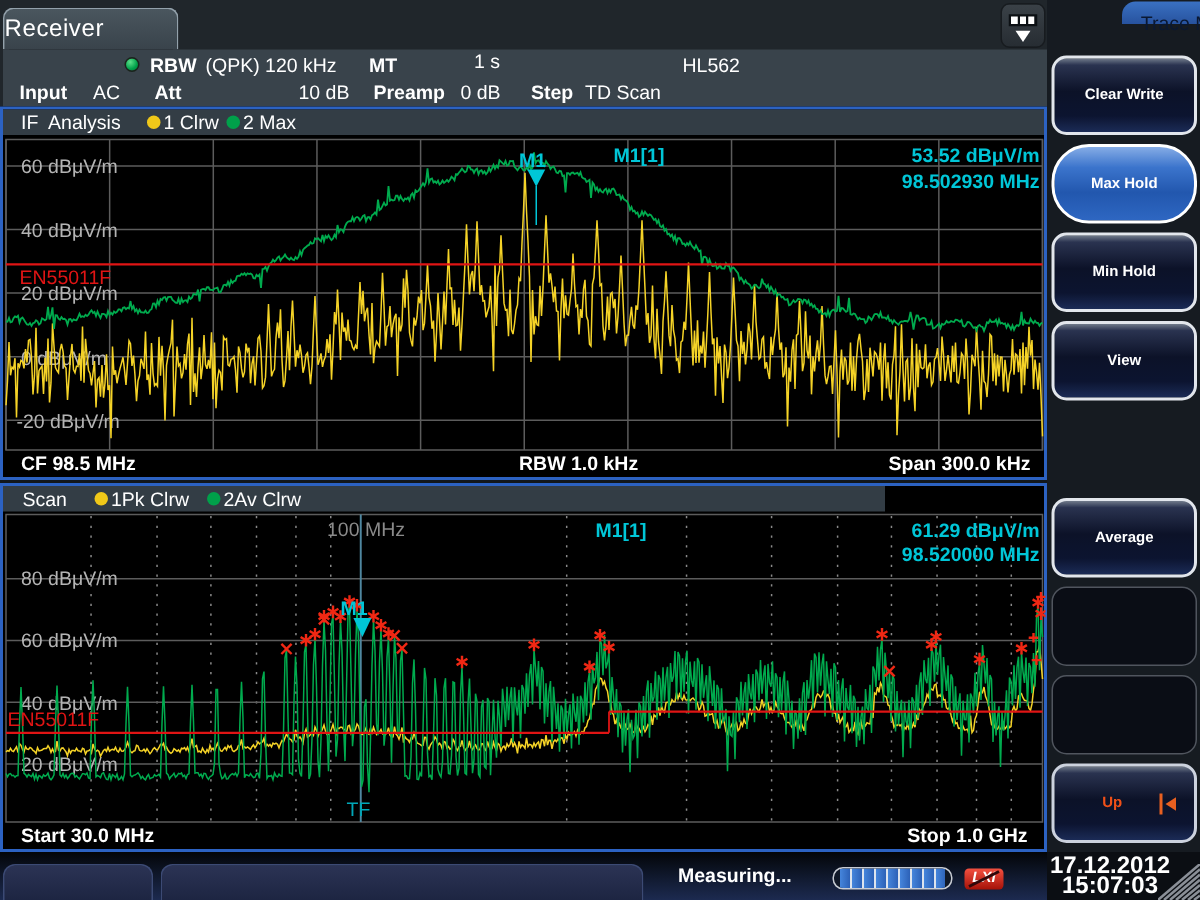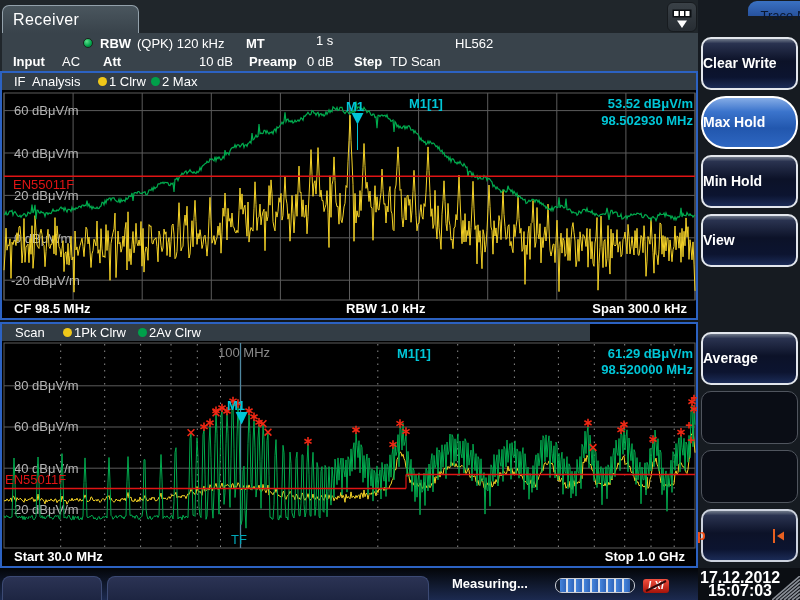--- a/index.html
+++ b/index.html
@@ -3,32 +3,32 @@
 * { margin:0; padding:0; box-sizing:border-box; }
 body { background:#000; font-family:"Liberation Sans", sans-serif; }
 #scr { position:relative; width:800px; height:600px; background:#12171c; overflow:hidden; }
 .abs { position:absolute; }
 svg text { font-family:"Liberation Sans", sans-serif; }
 .lbl { fill:#b4b4b4; font-size:13px; }
 .teal { fill:#00c6d7; font-size:13px; font-weight:bold; }
 .g { stroke:#5c5c5c; stroke-width:1; }
 .gd { stroke:#8a8a8a; stroke-width:1; stroke-dasharray:1.5 5; }
 .btn { position:absolute; left:701px; width:97px; height:53px; border-radius:10px;
-  border:2px solid #e2e6ec; color:#fff; font-weight:bold; font-size:14px;
-  line-height:49px;
+  border:2px solid #e2e6ec; color:#fff; font-weight:bold; font-size:10px;
+  text-align:center; line-height:49px;
   background:linear-gradient(#707a8a 0%, #2a3350 9%, #0c1228 45%, #0c1430 78%, #1b2b56 100%); }
 .ebtn { position:absolute; left:701px; width:97px; height:53px; border-radius:10px;
   border:1px solid #50555e; background:#0a0d15; }
 </style></head><body>
 <div id="scr">
 
 <div class="abs" style="left:0;top:0;width:698px;height:71px;background:#20262b;"></div>
-<div class="abs" style="left:2px;top:5px;width:137px;height:28px;border:1px solid #93a1ab;border-bottom:none;
+<div class="abs" style="left:2px;top:5px;width:117px;height:28px;border:1px solid #93a1ab;border-bottom:none;
  border-radius:7px 7px 0 0;background:linear-gradient(#4a565e,#39434b);color:#fff;
- line-height:27px;padding-left:10px;font-size:16px;letter-spacing:0.4px;">Receiver</div>
+ line-height:27px;font-size:16px;letter-spacing:0.4px;">Receiver</div>
 <div class="abs" style="left:2px;top:33px;width:696px;height:38px;background:#39434b;"></div>
 <div class="abs" style="left:0;top:33px;width:698px;height:38px;color:#fff;font-size:13px;">
   <div class="abs" style="left:83px;top:5px;width:10px;height:10px;border-radius:50%;
     background:radial-gradient(circle at 35% 30%, #5ce08a, #00a04a 60%, #007034);border:1px solid #1a241c;"></div>
   <b class="abs" style="left:100px;top:3px;">RBW</b>
   <span class="abs" style="left:137px;top:3px;">(QPK) 120 kHz</span>
   <b class="abs" style="left:246px;top:3px;">MT</b>
   <span class="abs" style="left:316px;top:0;">1 s</span>
   <span class="abs" style="left:455px;top:3px;">HL562</span>
   <b class="abs" style="left:13px;top:21px;">Input</b>

